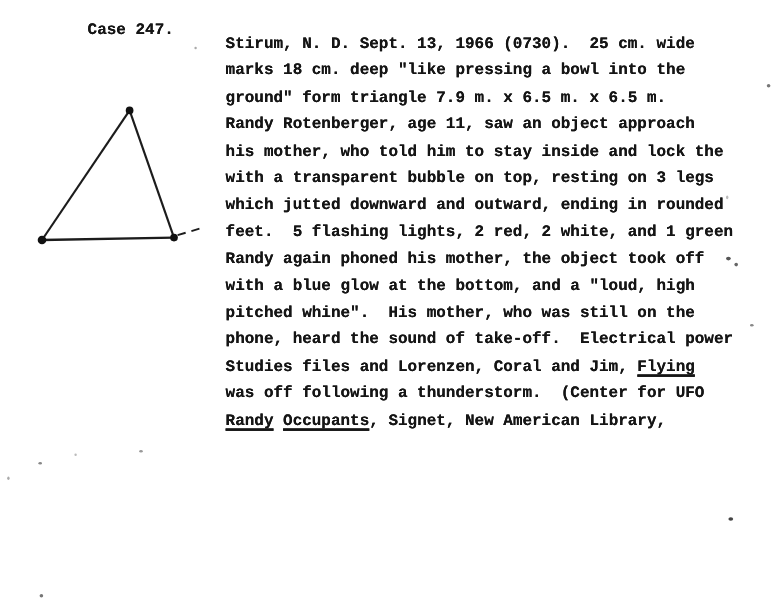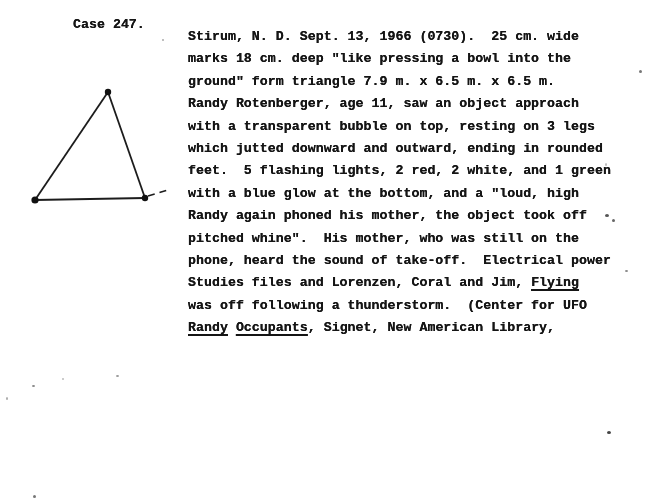--- a/index.html
+++ b/index.html
@@ -68,25 +68,26 @@
       <circle cx="15" cy="120" r="3.6" fill="#111"></circle>
       <circle cx="125" cy="118" r="3.2" fill="#111"></circle>
     </svg>
   </div>
 
   <div class="doc-text" id="doc-text">
       <div class="line"><span>Stirum, N. D. Sept. 13, 1966 (0730).  25 cm. wide</span></div>
       <div class="line"><span>marks 18 cm. deep "like pressing a bowl into the</span></div>
       <div class="line"><span>ground" form triangle 7.9 m. x 6.5 m. x 6.5 m.</span></div>
       <div class="line"><span>Randy Rotenberger, age 11, saw an object approach</span></div>
+      <div class="line"><span>his mother, who told him to stay inside and lock the</span></div>
       <div class="line"><span>with a transparent bubble on top, resting on 3 legs</span></div>
       <div class="line"><span>which jutted downward and outward, ending in rounded</span></div>
       <div class="line"><span>feet.  5 flashing lights, 2 red, 2 white, and 1 green</span></div>
+      <div class="line"><span>Randy again phoned his mother, the object took off</span></div>
       <div class="line"><span>with a blue glow at the bottom, and a "loud, high</span></div>
-      <div class="line"><span>Randy again phoned his mother, the object took off</span></div>
       <div class="line"><span>pitched whine".  His mother, who was still on the</span></div>
       <div class="line"><span>phone, heard the sound of take-off.  Electrical power</span></div>
       <div class="line"><span>Studies files and Lorenzen, Coral and Jim, </span><span class="u">Flying</span></div>
       <div class="line"><span>was off following a thunderstorm.  (Center for UFO</span></div>
       <div class="line"><span class="u">Randy</span><span> </span><span class="u">Occupants</span><span>, Signet, New American Library,</span></div>
     </div>
 
   <div class="speck" style="left:639px;top:70px;width:3px;height:3px;background:#777;"></div>
   <div class="speck" style="left:162px;top:39px;width:2px;height:2px;background:#aaa;"></div>
   <div class="speck" style="left:605px;top:163px;width:2px;height:3px;background:#bbb;"></div>

